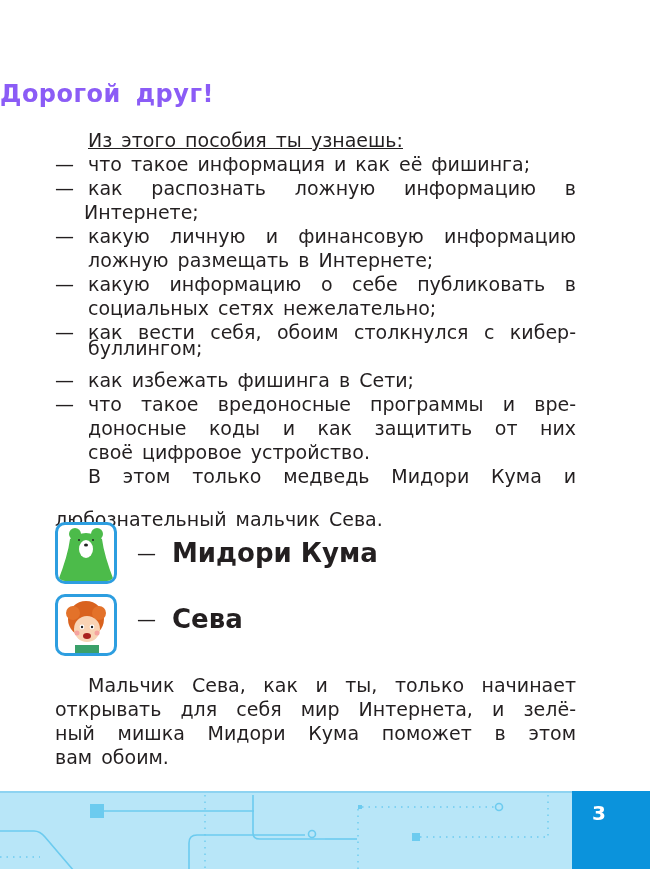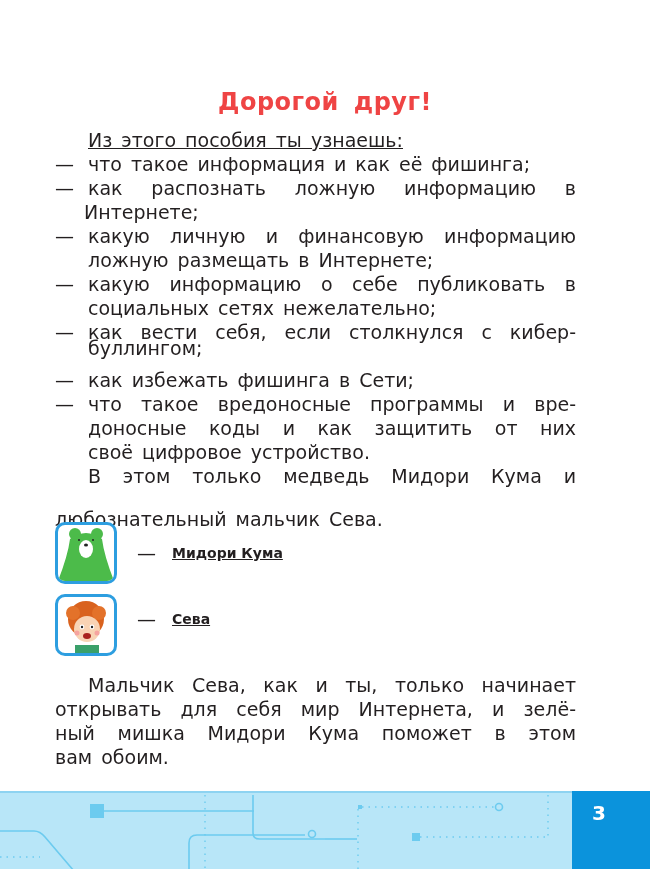--- a/index.html
+++ b/index.html
@@ -1,24 +1,24 @@
 <!DOCTYPE html>
 <html><head>
 <meta charset="utf-8">
 <style>
   html, body { margin:0; padding:0; }
   body { width:650px; height:869px; background:#ffffff; position:relative; overflow:hidden;
          font-family:"DejaVu Sans", sans-serif; color:#231f20; }
-  .title { position:absolute; left:0; width:650px; top:88px; text-align:center;
-           font-family:"DejaVu Sans", sans-serif; font-weight:bold; font-size:24px; color:#ef4444; letter-spacing:0.5px; word-spacing:6px; }
+  .title { position:absolute; left:0; width:650px; top:80px; text-align:left;
+           font-family:"DejaVu Sans", sans-serif; font-weight:bold; font-size:24px; color:#8b5cf6; letter-spacing:0.5px; word-spacing:6px; }
   .line { position:absolute; font-size:19px; line-height:24px; white-space:nowrap; word-spacing:3px; }
   .just { text-align:justify; text-align-last:justify; }
   .dash { position:absolute; left:55px; font-size:19px; line-height:24px; }
   .card { position:absolute; left:55px; width:62px; height:62px; border:3px solid #2d9ee0; border-radius:10px; background:#fff; overflow:hidden; box-sizing:border-box; }
-  .charlabel { position:absolute; font-weight:bold; font-size:14px; line-height:24px;text-decoration:underline; }
+  .charlabel { position:absolute; font-weight:bold; font-size:26px; line-height:24px; }
   .band { position:absolute; left:0; top:791px; width:572px; height:78px; background:#b8e6f8; border-top:2px solid #8ed3f1; }
   .pagebox { position:absolute; left:572px; top:791px; width:78px; height:78px; background:#0b93dc; }
   .pagenum { position:absolute; left:20px; top:10px; color:#fff; font-weight:bold; font-size:20px; }
 </style>
 </head>
 <body>
 
 <div class="title">Дорогой друг!</div>
 
 <div class="line" style="left:88px;top:128px;text-decoration:underline;">Из этого пособия ты узнаешь:</div>
@@ -32,21 +32,21 @@
 
 <div class="dash" style="top:224px">—</div>
 <div class="line just" style="left:88px;top:224px;width:488px">какую личную и финансовую информацию</div>
 <div class="line" style="left:88px;top:248px">ложную размещать в Интернете;</div>
 
 <div class="dash" style="top:272px">—</div>
 <div class="line just" style="left:88px;top:272px;width:488px">какую информацию о себе публиковать в</div>
 <div class="line" style="left:88px;top:296px">социальных сетях нежелательно;</div>
 
 <div class="dash" style="top:320px">—</div>
-<div class="line just" style="left:88px;top:320px;width:488px">как вести себя, если столкнулся с кибер-</div>
+<div class="line just" style="left:88px;top:320px;width:488px">как вести себя, обоим столкнулся с кибер-</div>
 <div class="line" style="left:88px;top:336px">буллингом;</div>
 
 <div class="dash" style="top:368px">—</div>
 <div class="line" style="left:88px;top:368px">как избежать фишинга в Сети;</div>
 
 <div class="dash" style="top:392px">—</div>
 <div class="line just" style="left:88px;top:392px;width:488px">что такое вредоносные программы и вре-</div>
 <div class="line just" style="left:88px;top:416px;width:488px">доносные коды и как защитить от них</div>
 <div class="line" style="left:88px;top:440px">своё цифровое устройство.</div>
 

